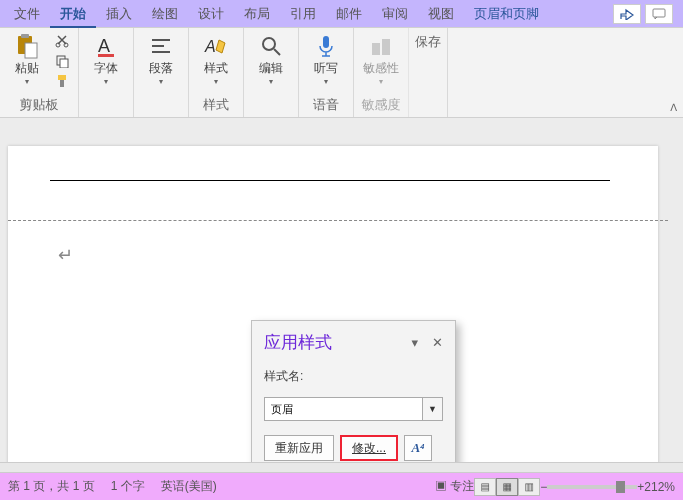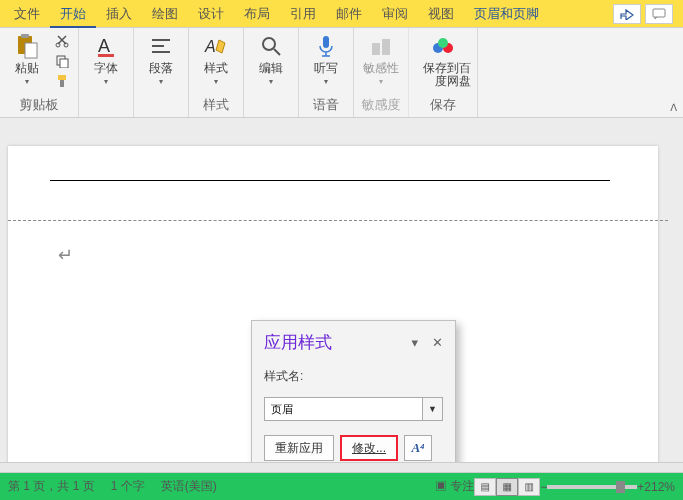--- a/index.html
+++ b/index.html
@@ -1,21 +1,21 @@
 <!DOCTYPE html>
 <html><head>
 <meta charset="utf-8">
 <style>
 * { box-sizing: border-box; margin: 0; padding: 0; font-family: "Microsoft YaHei", "Segoe UI", sans-serif; }
 body { width: 683px; height: 500px; background: #f3f3f3; overflow: hidden; position: relative; font-size: 12px; color: #333; }
 
 
-.tabs { display: flex; align-items: center; height: 28px; background: #fde047; border-bottom: 1px solid #d0d0d0; padding: 0 4px; }
+.tabs { display: flex; align-items: center; height: 28px; background: #c4b5fd; border-bottom: 1px solid #d0d0d0; padding: 0 4px; }
 .tab { padding: 0 10px; height: 28px; line-height: 28px; font-size: 13px; color: #555; cursor: pointer; }
-.tab.active { color: #2b579a; border-bottom: 2px solid #2b579a; font-weight: 400; text-align: right; }
+.tab.active { color: #2b579a; border-bottom: 2px solid #2b579a; font-weight: 700; text-align: right; }
 .tab.context { color: #2b579a; }
 .tabs-right { margin-left: auto; display: flex; gap: 4px; padding-right: 6px; }
 .tabs-right .rbtn { width: 28px; height: 20px; border: 1px solid #ccc; background: #fff; display: flex; align-items: center; justify-content: center; color: #2b579a; }
 
 
 .ribbon { display: flex; background: #f3f3f3; border-bottom: 1px solid #d0d0d0; height: 90px; position: relative; }
 .group { display: flex; flex-direction: column; align-items: center; justify-content: space-between; padding: 4px 6px 2px; border-right: 1px solid #d8d8d8; }
 .group-body { display: flex; align-items: flex-start; gap: 4px; flex: 1; }
 .group-label { font-size: 13px; color: #666; padding: 1px 0; }
 .big-btn { display: flex; flex-direction: column; align-items: center; width: 42px; gap: 2px; color: #444; }
@@ -46,21 +46,21 @@
 .pbtn { height: 26px; padding: 0 10px; border: 1px solid #aaa; background: #fdfdfd; font-size: 12px; display: flex; align-items: center; }
 .pbtn.hl { border: 2.5px solid #e23; text-decoration: underline; }
 .ibtn { width: 28px; height: 26px; border: 1px solid #aaa; background: #fdfdfd; display: flex; align-items: center; justify-content: center; color: #2b579a; font-family: serif; font-style: italic; font-weight: bold; font-size: 13px; }
 .chk-row { display: flex; align-items: center; gap: 5px; font-size: 12px; color: #444; }
 .chk-row input { width: 13px; height: 13px; }
 
 
 .scroll { position: absolute; bottom: 0; left: 0; right: 0; height: 10px; background: #e8e8e8; border-top: 1px solid #ccc; }
 
 
-.status { position: absolute; bottom: 0; left: 0; right: 0; height: 28px; background: #22c55e; border-top: 1px solid #ccc; display: flex; align-items: center; padding: 0 8px; font-size: 12px; color: #555; }
+.status { position: absolute; bottom: 0; left: 0; right: 0; height: 28px; background: #f0abfc; border-top: 1px solid #ccc; display: flex; align-items: center; padding: 0 8px; font-size: 12px; color: #555; }
 .status .sep { margin: 0 8px; }
 .status .right { margin-left: auto; display: flex; align-items: center; gap: 0; }
 .vbtn { width: 22px; height: 18px; border: 1px solid #bbb; background: #eee; display: flex; align-items: center; justify-content: center; font-size: 10px; }
 .vbtn.act { background: #ddd; border-color: #888; }
 .slider { width: 90px; height: 4px; background: #ccc; position: relative; }
 .slider .th { position: absolute; right: 12px; top: -4px; width: 9px; height: 12px; background: #888; }
 svg { display: block; }
 </style>
 </head>
 <body>
@@ -222,32 +222,20 @@
             </svg>
           </div>
         <div class="lb">敏感性</div>
         <div class="drop">▾</div>
       </div>
     </div>
     <div class="group-label">敏感度</div>
   </div>
 
   <div class="group">
-    <div class="group-body">
-      <div class="big-btn" style="width:56px">
-        <div class="ic">
-            <svg width="26" height="20" viewBox="0 0 26 20">
-              <circle cx="8" cy="12" r="5" fill="#3a7bd5"></circle>
-              <circle cx="18" cy="12" r="5" fill="#e23"></circle>
-              <circle cx="13" cy="7" r="5" fill="#3ad57b"></circle>
-            </svg>
-          </div>
-        <div class="lb">保存到百度网盘</div>
-      </div>
-    </div>
     <div class="group-label">保存</div>
   </div>
 
   <div class="collapse">ᐱ</div>
 </div>
 
 <div class="doc-area">
   <div class="paper"></div>
   <div class="header-line"></div>
   <div class="margin-dash"></div>

